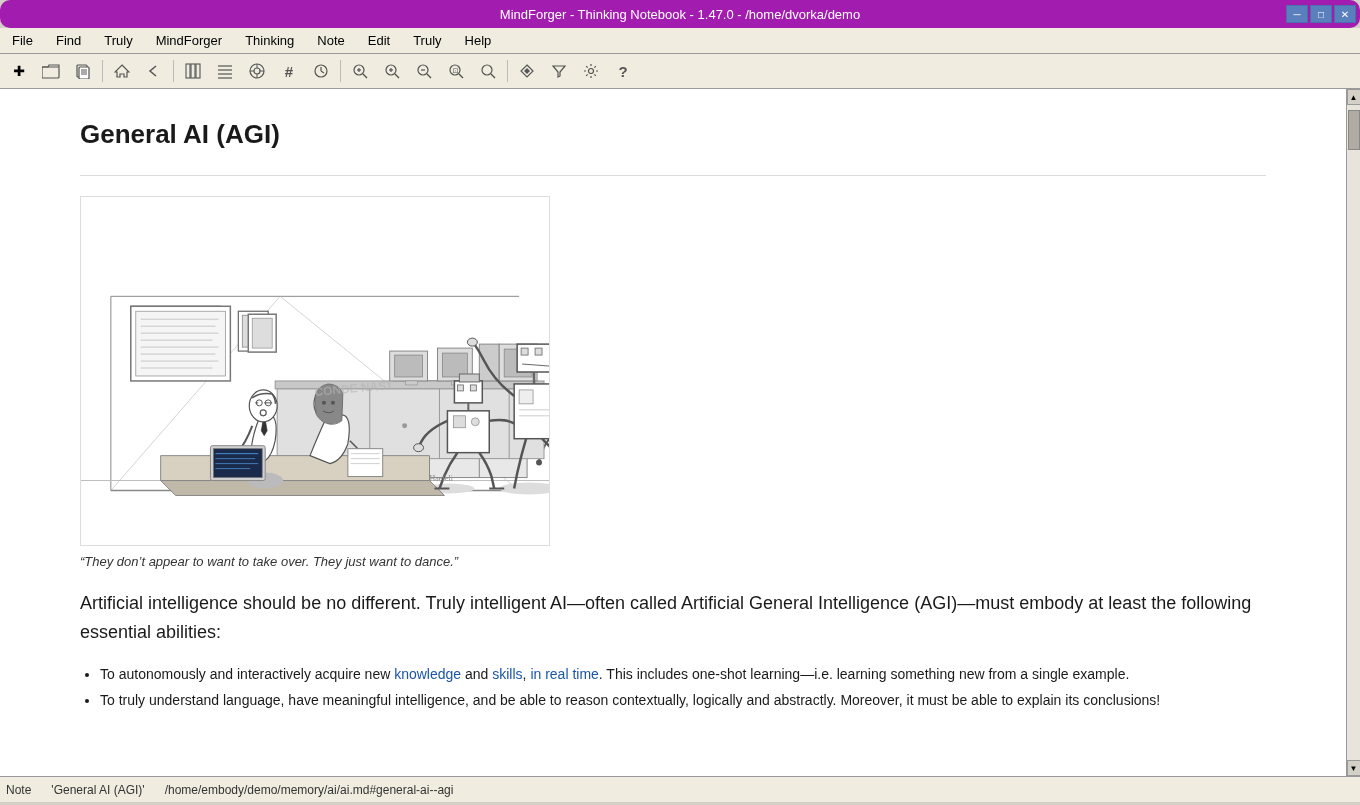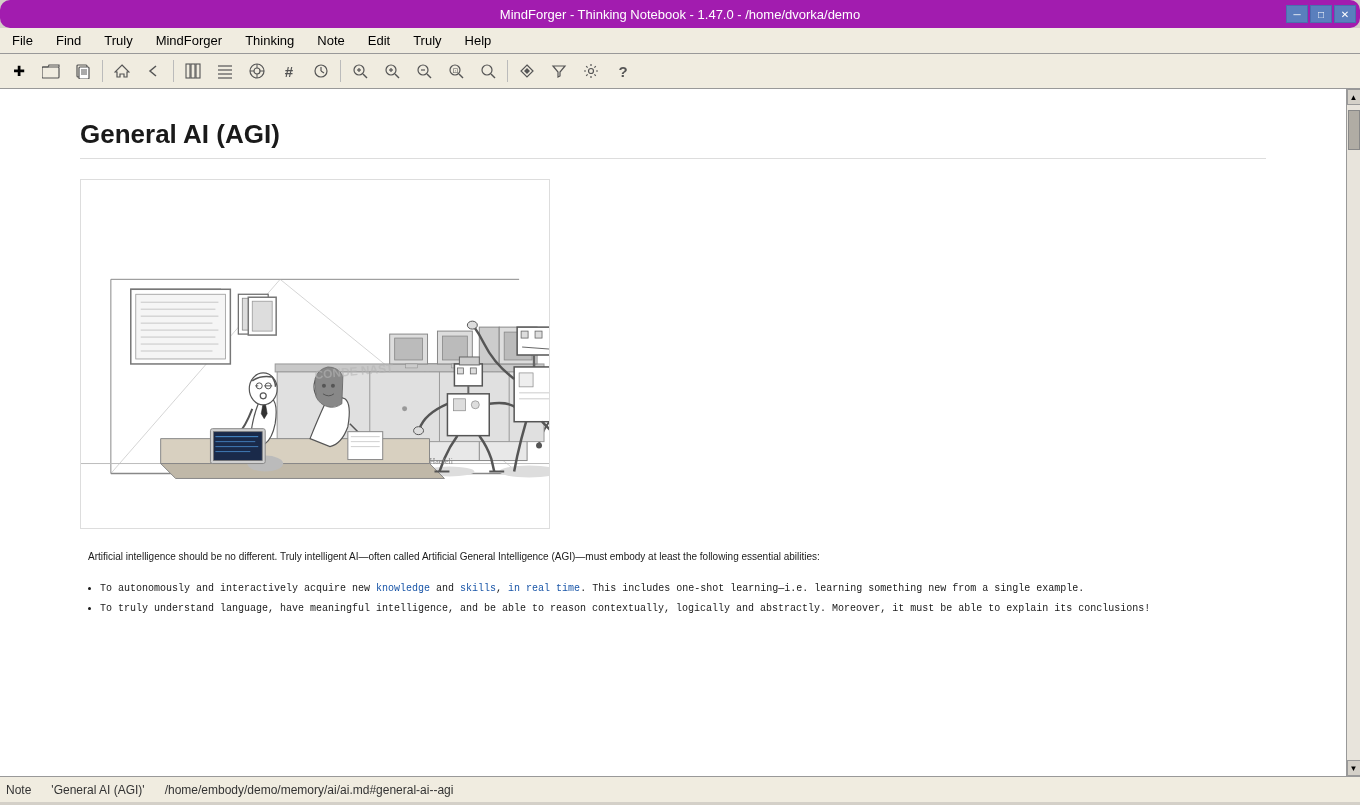--- a/index.html
+++ b/index.html
@@ -135,21 +135,21 @@
       left: 1px;
       cursor: pointer;
     }
 
     
     h1.doc-title {
       font-size: 26px;
       font-weight: bold;
       color: #1a1a1a;
       margin-bottom: 10px;
-      padding-bottom: 8px;
+      padding-bottom: 25px;
       border-bottom: 1px solid #ddd;
     }
 
     .doc-image-container {
       margin: 20px 0;
     }
 
     .doc-image {
       width: 470px;
       height: 350px;
@@ -163,35 +163,34 @@
     }
 
     .image-caption {
       font-style: italic;
       color: #333;
       margin-top: 8px;
       font-size: 13px;
     }
 
     .doc-paragraph {
-      font-size: 10px;
+      font-size: 18px;
       line-height: 1.6;
       color: #1a1a1a;
-      margin: 16px 8px;
+      margin: 16px 0;
     }
 
     .doc-list {
       margin: 8px 0 8px 20px;
     }
     .doc-list li {
-      font-size: 10px;
+      font-size: 14px;
       line-height: 1.6;
       color: #1a1a1a;
       margin-bottom: 4px;
-      font-family: Liberation Mono, monospace;
     }
     .doc-list li a, .doc-paragraph a {
       color: #1a56a8;
       text-decoration: none;
     }
 
     
     #status-bar {
       background: #f0ece0;
       border-top: 1px solid #999;
@@ -584,20 +583,21 @@
           <path d="M 447 243 Q 442 260 438 278 L 435 293" fill="none" stroke="#555" stroke-width="2.5"></path>
 
           <path d="M 463 243 Q 475 255 485 265 Q 495 270 500 280" fill="none" stroke="#555" stroke-width="2.5"></path>
           <path d="M 497 278 L 512 278" stroke="#555" stroke-width="2"></path>
 
           <text x="235" y="200" font-size="12" fill="rgba(180,180,180,0.6)" font-family="sans-serif" font-weight="bold" transform="rotate(-5, 235, 200)">CONDE NAST</text>
 
           <text x="350" y="285" font-size="8" fill="#888" font-family="serif">Haefeli</text>
         </svg>
       </div>
+      <p class="image-caption">“They don’t appear to want to take over. They just want to dance.”</p>
     </div>
 
     <p class="doc-paragraph">
       <span>Artificial intelligence should be no different. Truly intelligent AI—often called Artificial General Intelligence (AGI)—must embody at least the following essential abilities:</span>
     </p>
 
     <ul class="doc-list">
       <li>
         <span>To autonomously and interactively acquire new <a href="#">knowledge</a> and <a href="#">skills</a>, <a href="#">in real time</a>. This includes one-shot learning—i.e. learning something new from a single example.</span>
       </li>

